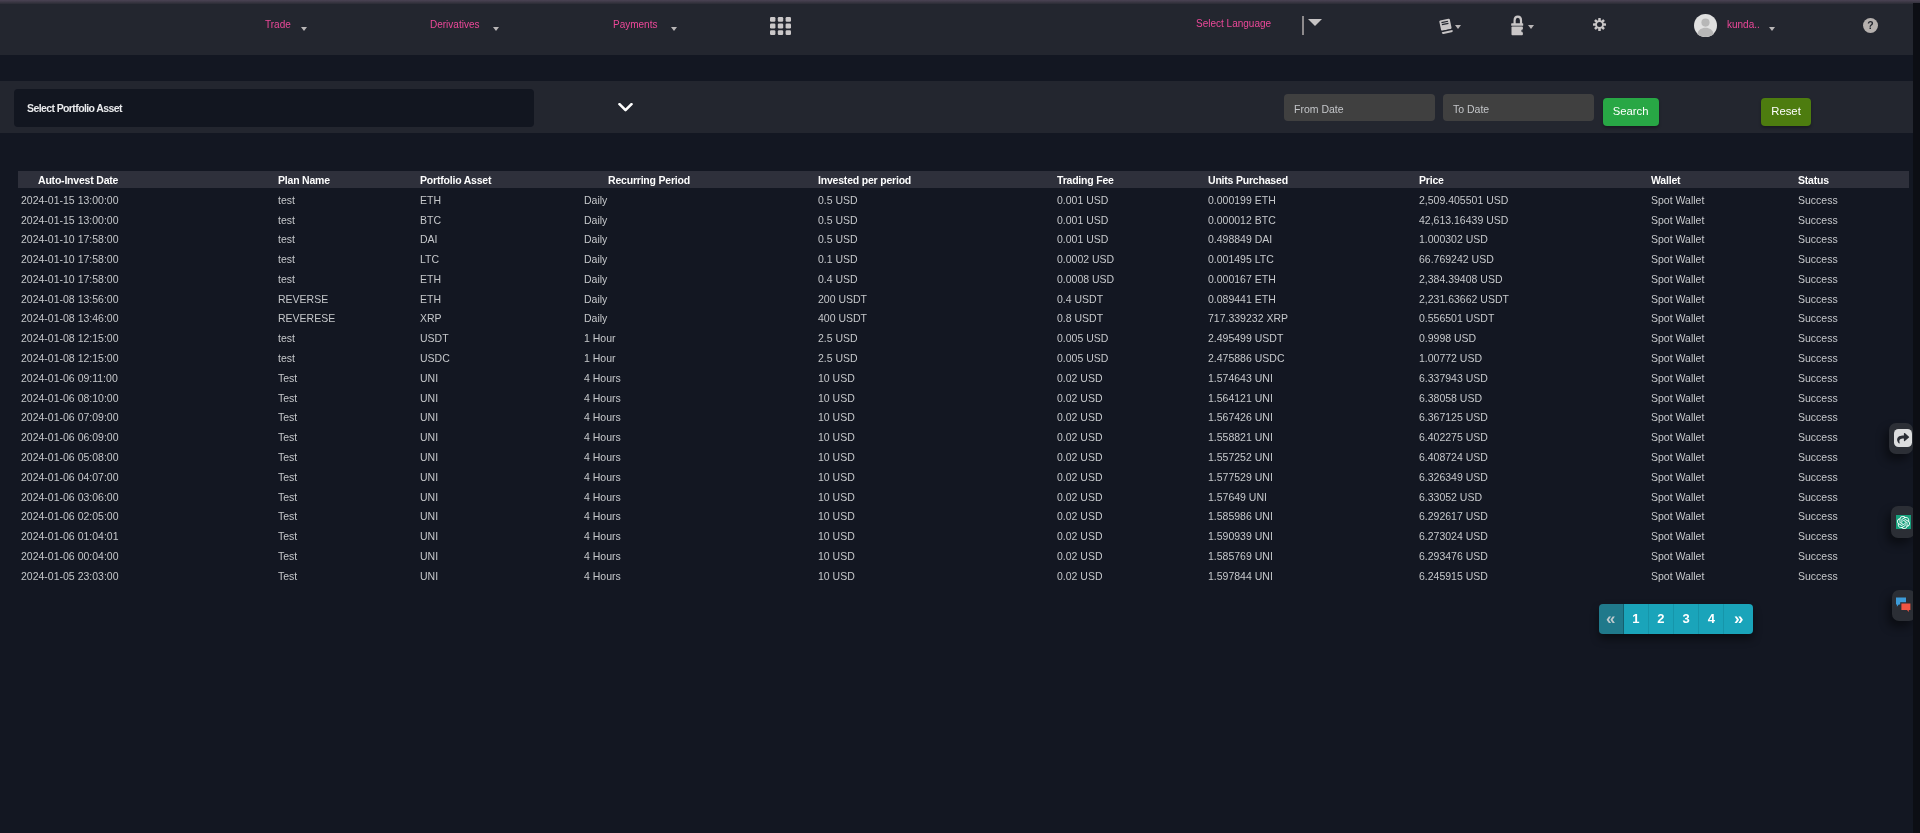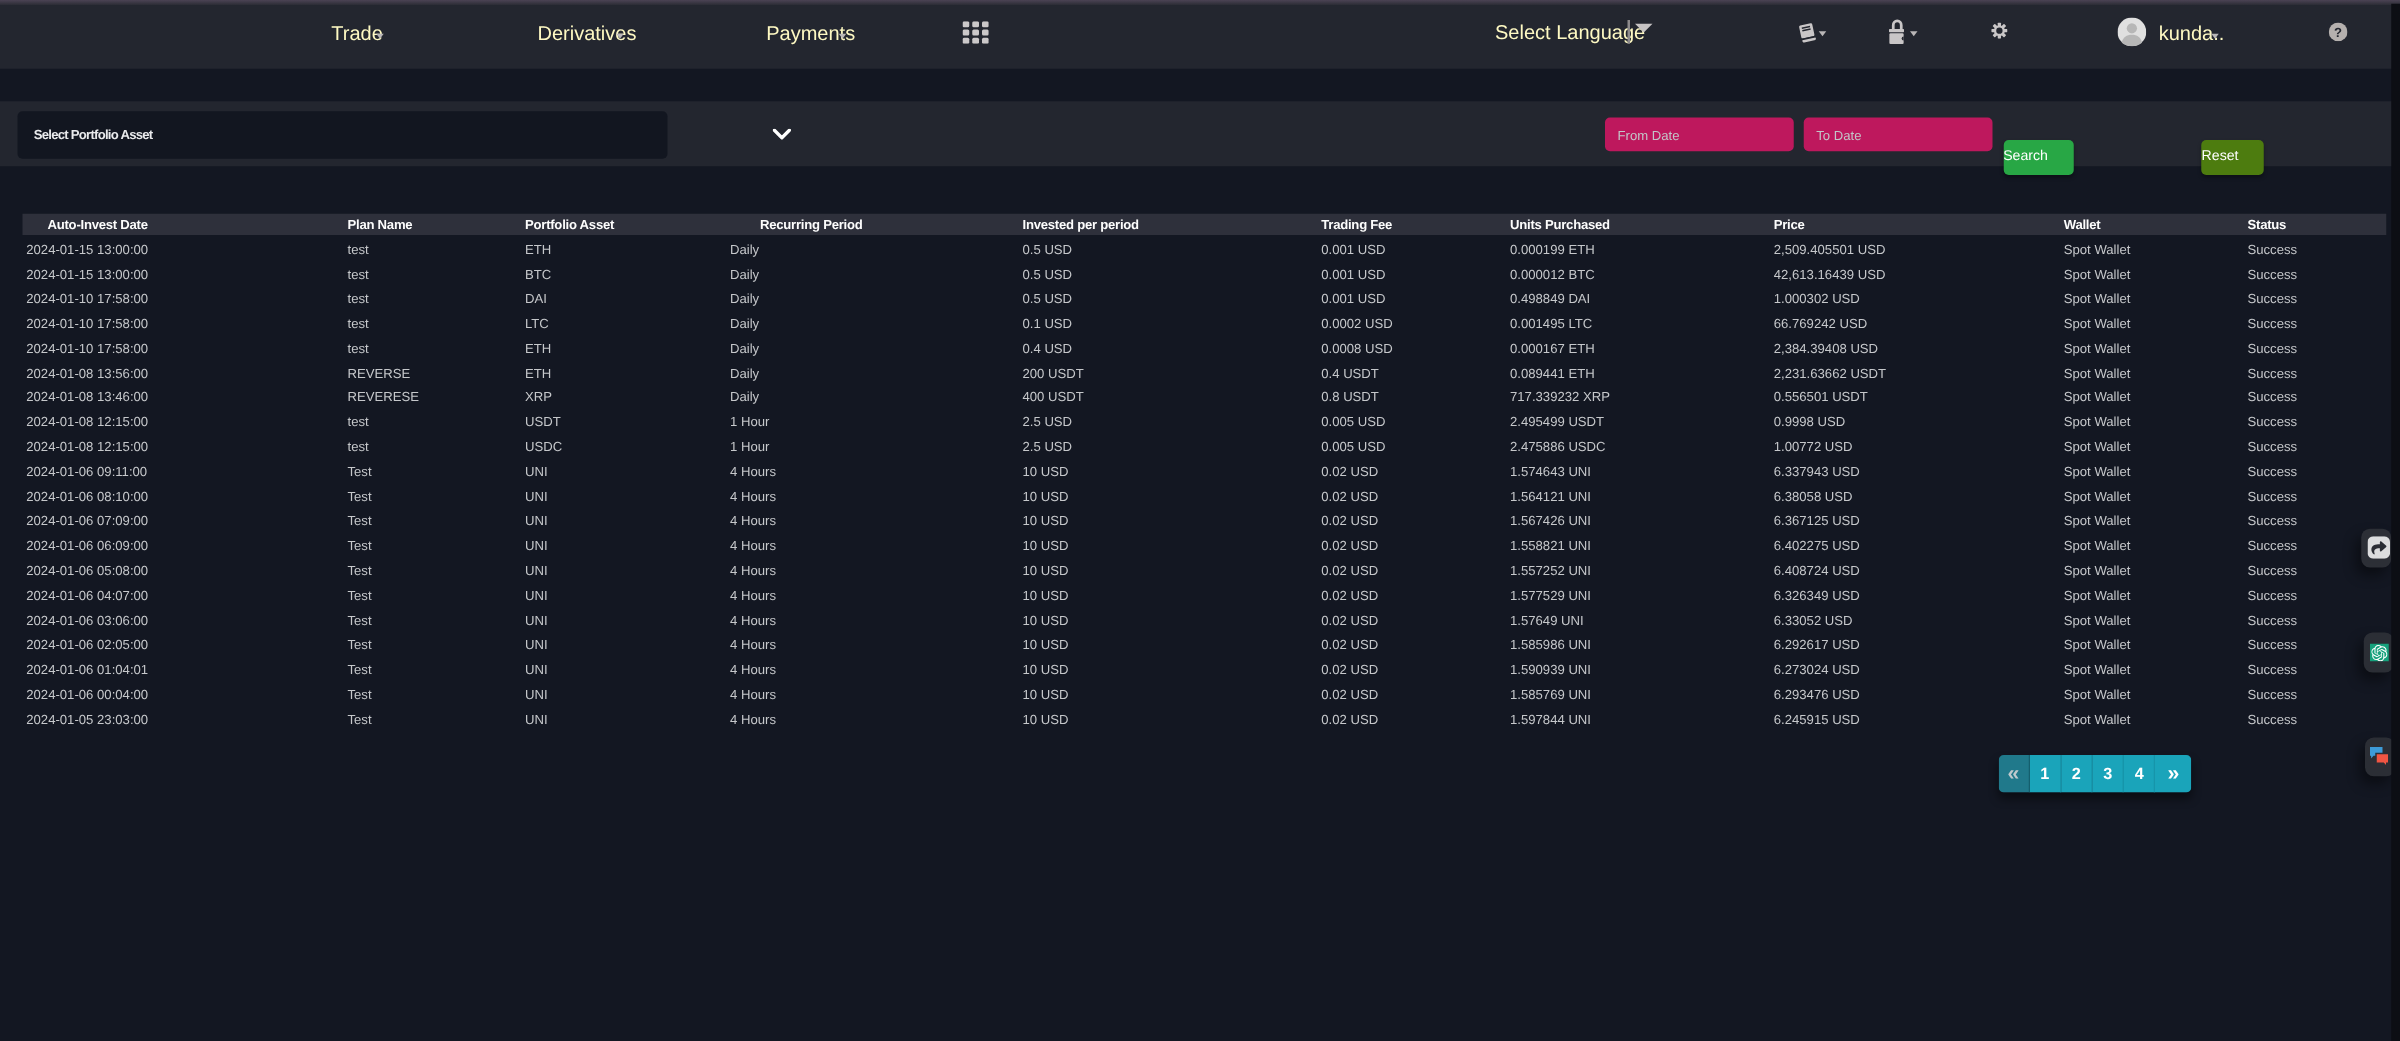--- a/index.html
+++ b/index.html
@@ -1,29 +1,29 @@
 <!DOCTYPE html>
 <html><head><meta charset="utf-8">
 <style>
 *{margin:0;padding:0;box-sizing:border-box}
 html,body{width:1920px;height:833px;background:#131722;overflow:hidden;font-family:"Liberation Sans",sans-serif}
 .abs{position:absolute}
 
 #topstrip{left:0;top:0;width:1920px;height:4px;background:linear-gradient(#4b4354,#2b2c35)}
 
 #nav{left:0;top:4px;width:1920px;height:51px;background:#23262f}
-.navtxt{position:absolute;font-size:16px;color:#fef9c3;white-space:nowrap}
+.navtxt{position:absolute;font-size:10px;color:#ec4899;white-space:nowrap}
 .caret{position:absolute;width:0;height:0;border-left:3.2px solid transparent;border-right:3.2px solid transparent;border-top:4px solid #b9b6b7}
 
 #panel{left:0;top:81px;width:1920px;height:52px;background:#23262f}
 .sel{position:absolute;top:7.5px;height:38px;background:#121620;border-radius:4px}
 .sel .lbl{position:absolute;left:13px;top:13.5px;font-size:10.5px;font-weight:bold;color:#e9eaec;letter-spacing:-0.6px}
-.inp{position:absolute;top:12.8px;height:27.6px;background:#be185d;border-radius:4px}
+.inp{position:absolute;top:12.8px;height:27.6px;background:#404040;border-radius:4px}
 .inp .ph{position:absolute;left:10px;top:9px;font-size:10.5px;color:#c3c5c8}
-.btn{position:absolute;top:31px;height:27.9px;line-height:27.9px;border-radius:4px;color:#fff;font-size:11.3px;text-align:left;box-shadow:0 2px 3px rgba(0,0,0,.3)}
+.btn{position:absolute;top:17px;height:27.9px;line-height:27.9px;border-radius:4px;color:#fff;font-size:11.3px;text-align:center;box-shadow:0 2px 3px rgba(0,0,0,.3)}
 
 #thead{left:18px;top:171px;width:1891px;height:17px;background:#2e303b}
 .th{position:absolute;top:3px;font-size:10.5px;font-weight:bold;color:#fdfdfd;white-space:nowrap;letter-spacing:-0.2px}
 .col{position:absolute;top:190.8px;white-space:nowrap}
 .cell{height:19.79px;line-height:19.79px;font-size:10.5px;color:#c6c8cb}
 
 #pag{left:1598.7px;top:604px;height:30px;border-radius:4px;overflow:hidden;box-shadow:0 5px 8px rgba(0,0,0,.45);display:flex}
 #pag .pg{width:25.2px;height:30px;background:#1aa4ba;color:#fff;font-size:13px;font-weight:bold;text-align:center;line-height:30px;border-right:1px solid #1695aa}
 #pag .first{width:25px;background:#20798b;color:#bfc9cd;border-right:1px solid #145f6e}
 #pag .last{width:28.8px;border-right:none}

